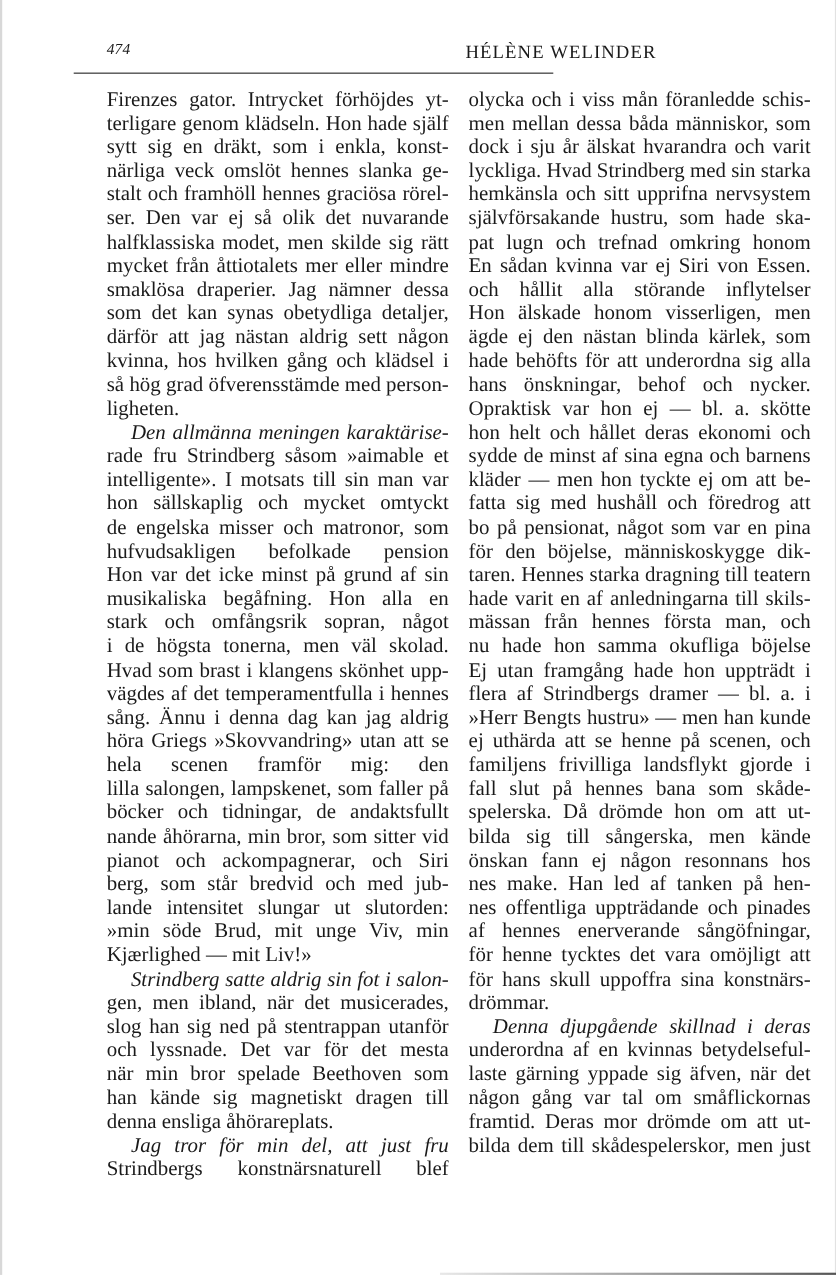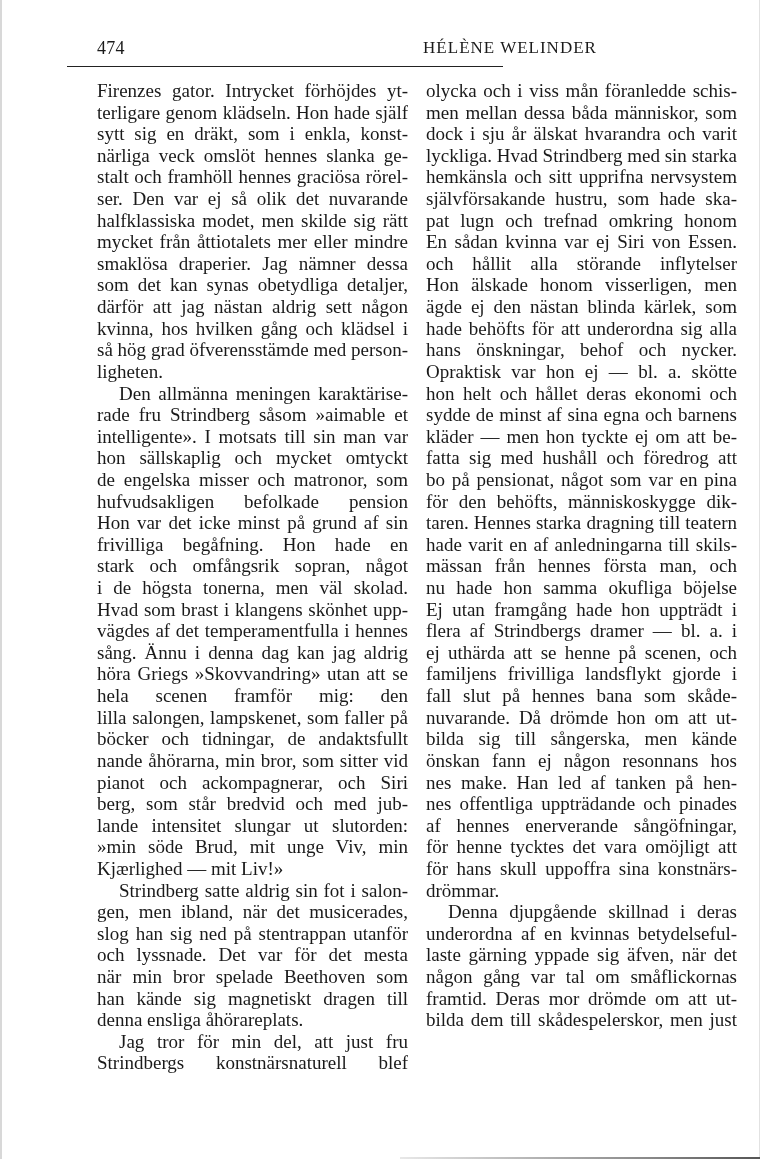--- a/index.html
+++ b/index.html
@@ -37,22 +37,23 @@
       position: absolute;
       left: 97px;
       top: 38px;
       width: 406px;
       height: 30px;
     }
     .page-number {
       position: absolute;
       left: 0;
       top: 0;
-      font-size: 18px;
+      font-size: 14px;
       letter-spacing: 0.2px;
+      font-style: italic;
     }
     .running-title {
       position: absolute;
       left: 0;
       width: 406px;
       top: 0;
       text-align: center;
       font-size: 17px;
       letter-spacing: 1px;
       padding-left: 210px;
@@ -83,20 +84,21 @@
       text-align: justify;
       text-align-last: justify;
       white-space: normal;
       overflow: hidden;
     }
     .line.last {
       text-align-last: left;
     }
     .line.indent {
       text-indent: 22px;
+      font-style: italic;
     }
   </style>
 </head>
 <body>
 
 <div class="scan-edge-left"></div>
 <div class="scan-edge-right"></div>
 <div class="scan-edge-bottom"></div>
 
 <header class="running-head">
@@ -121,21 +123,21 @@
       <span class="line">kvinna, hos hvilken gång och klädsel i</span>
       <span class="line">så hög grad öfverensstämde med person-</span>
       <span class="line last">ligheten.</span>
       <span class="line indent">Den allmänna meningen karaktärise-</span>
       <span class="line">rade fru Strindberg såsom »aimable et</span>
       <span class="line">intelligente». I motsats till sin man var</span>
       <span class="line">hon sällskaplig och mycket omtyckt bland</span>
       <span class="line">de engelska misser och matronor, som</span>
       <span class="line">hufvudsakligen befolkade pension Victoria.</span>
       <span class="line">Hon var det icke minst på grund af sin</span>
-      <span class="line">frivilliga begåfning. Hon hade en</span>
+      <span class="line">musikaliska begåfning. Hon alla en</span>
       <span class="line">stark och omfångsrik sopran, något skarp</span>
       <span class="line">i de högsta tonerna, men väl skolad.</span>
       <span class="line">Hvad som brast i klangens skönhet upp-</span>
       <span class="line">vägdes af det temperamentfulla i hennes</span>
       <span class="line">sång. Ännu i denna dag kan jag aldrig</span>
       <span class="line">höra Griegs »Skovvandring» utan att se</span>
       <span class="line">hela scenen framför mig: den hemtrefliga</span>
       <span class="line">lilla salongen, lampskenet, som faller på</span>
       <span class="line">böcker och tidningar, de andaktsfullt lyss-</span>
       <span class="line">nande åhörarna, min bror, som sitter vid</span>
@@ -167,31 +169,32 @@
       <span class="line">Hon älskade honom visserligen, men hon</span>
       <span class="line">ägde ej den nästan blinda kärlek, som</span>
       <span class="line">hade behöfts för att underordna sig alla</span>
       <span class="line">hans önskningar, behof och nycker.</span>
       <span class="line">Opraktisk var hon ej — bl. a. skötte</span>
       <span class="line">hon helt och hållet deras ekonomi och</span>
       <span class="line">sydde de minst af sina egna och barnens</span>
       <span class="line">kläder — men hon tyckte ej om att be-</span>
       <span class="line">fatta sig med hushåll och föredrog att</span>
       <span class="line">bo på pensionat, något som var en pina</span>
-      <span class="line">för den behöfts, människoskygge dik-</span>
+      <span class="line">för den böjelse, människoskygge dik-</span>
       <span class="line">taren. Hennes starka dragning till teatern</span>
       <span class="line">hade varit en af anledningarna till skils-</span>
       <span class="line">mässan från hennes första man, och äfven</span>
       <span class="line">nu hade hon samma okufliga böjelse kvar.</span>
       <span class="line">Ej utan framgång hade hon uppträdt i</span>
       <span class="line">flera af Strindbergs dramer — bl. a. i</span>
+      <span class="line">»Herr Bengts hustru» — men han kunde</span>
       <span class="line">ej uthärda att se henne på scenen, och</span>
       <span class="line">familjens frivilliga landsflykt gjorde i alla</span>
       <span class="line">fall slut på hennes bana som skåde-</span>
-      <span class="line">nuvarande. Då drömde hon om att ut-</span>
+      <span class="line">spelerska. Då drömde hon om att ut-</span>
       <span class="line">bilda sig till sångerska, men kände denna</span>
       <span class="line">önskan fann ej någon resonnans hos hen-</span>
       <span class="line">nes make. Han led af tanken på hen-</span>
       <span class="line">nes offentliga uppträdande och pinades</span>
       <span class="line">af hennes enerverande sångöfningar, men</span>
       <span class="line">för henne tycktes det vara omöjligt att</span>
       <span class="line">för hans skull uppoffra sina konstnärs-</span>
       <span class="line last">drömmar.</span>
       <span class="line indent">Denna djupgående skillnad i deras</span>
       <span class="line">underordna af en kvinnas betydelseful-</span>

